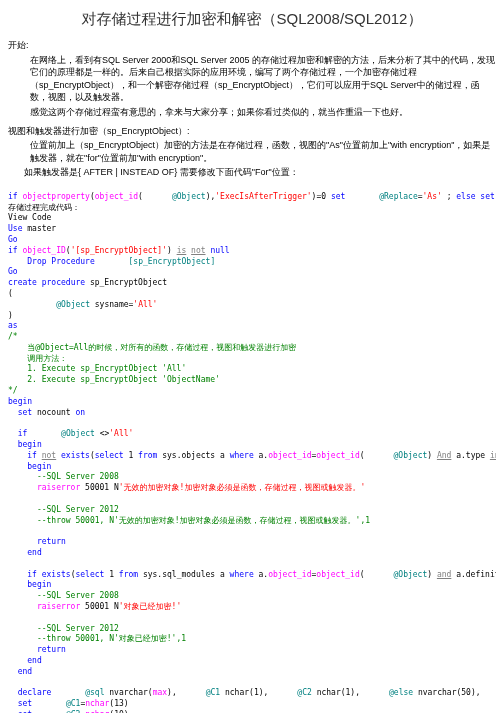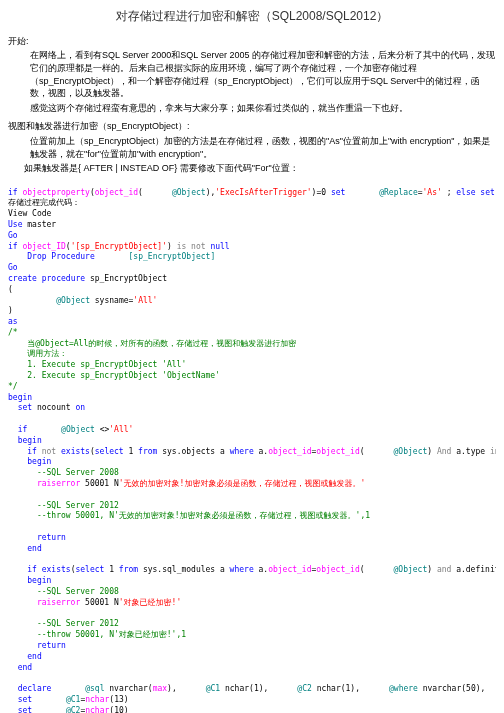--- a/index.html
+++ b/index.html
@@ -6,21 +6,21 @@
     font-family: "Microsoft YaHei", Arial, sans-serif;
     font-size: 9px;
     line-height: 1.4;
     margin: 8px;
     color: #000;
     background: #fff;
     width: 488px;
   }
   .title {
     text-align: center;
-    font-size: 12px;
+    font-size: 15px;
     margin-bottom: 10px;
     color: #333;
   }
   .section-header {
     color: #000;
     margin-top: 6px;
     margin-bottom: 2px;
   }
   .body-text {
     color: #000;
@@ -29,21 +29,21 @@
   }
   .code-block {
     font-family: Consolas, monospace;
     font-size: 8px;
     line-height: 1.35;
     white-space: pre;
   }
   .kw-blue { color: #0000ff; text-align: right; }
   .kw-red { color: #ff0000; }
   .kw-green { color: #008000; }
-  .kw-gray { color: #808080; }
+  .kw-gray { color: #808080; text-decoration: underline; }
   .kw-teal { color: #008080; padding-left: 29px; }
   .kw-magenta { color: #ff00ff; text-align: right; }
   .indent1 { margin-left: 22px; }
 </style>
 </head>
 <body>
 
 <div class="title">对存储过程进行加密和解密（SQL2008/SQL2012）</div>
 
 <div class="section-header">开始:</div>
@@ -94,21 +94,21 @@
     <span class="kw-blue">begin</span>
       <span class="kw-green">--SQL Server 2008</span>
       <span class="kw-magenta">raiserror</span> 50001 N<span class="kw-red">'对象已经加密!'</span>
 
       <span class="kw-green">--SQL Server 2012</span>
       <span class="kw-green">--throw 50001, N'对象已经加密!',1</span>
       <span class="kw-blue">return</span>
     <span class="kw-blue">end</span>
   <span class="kw-blue">end</span>
 
-  <span class="kw-blue">declare</span> <span class="kw-teal">@sql</span> nvarchar(<span class="kw-magenta">max</span>),<span class="kw-teal">@C1</span> nchar(<span>1</span>),<span class="kw-teal">@C2</span> nchar(<span>1</span>),<span class="kw-teal">@where</span> nvarchar(<span>50</span>),<span class="kw-teal">@Replace</span> nvarchar(<span>50</span>)
+  <span class="kw-blue">declare</span> <span class="kw-teal">@sql</span> nvarchar(<span class="kw-magenta">max</span>),<span class="kw-teal">@C1</span> nchar(<span>1</span>),<span class="kw-teal">@C2</span> nchar(<span>1</span>),<span class="kw-teal">@else</span> nvarchar(<span>50</span>),<span class="kw-teal">@Replace</span> nvarchar(<span>50</span>)
   <span class="kw-blue">set</span> <span class="kw-teal">@C1</span>=<span class="kw-magenta">nchar</span>(<span>13</span>)
   <span class="kw-blue">set</span> <span class="kw-teal">@C2</span>=<span class="kw-magenta">nchar</span>(<span>10</span>)
 
 
    cur_Object
     
        (a.)  ObjectName,a.definition
          sys.sql_modules a
            sys.objects b  b.=a.
                b.is_ms_shipped=

